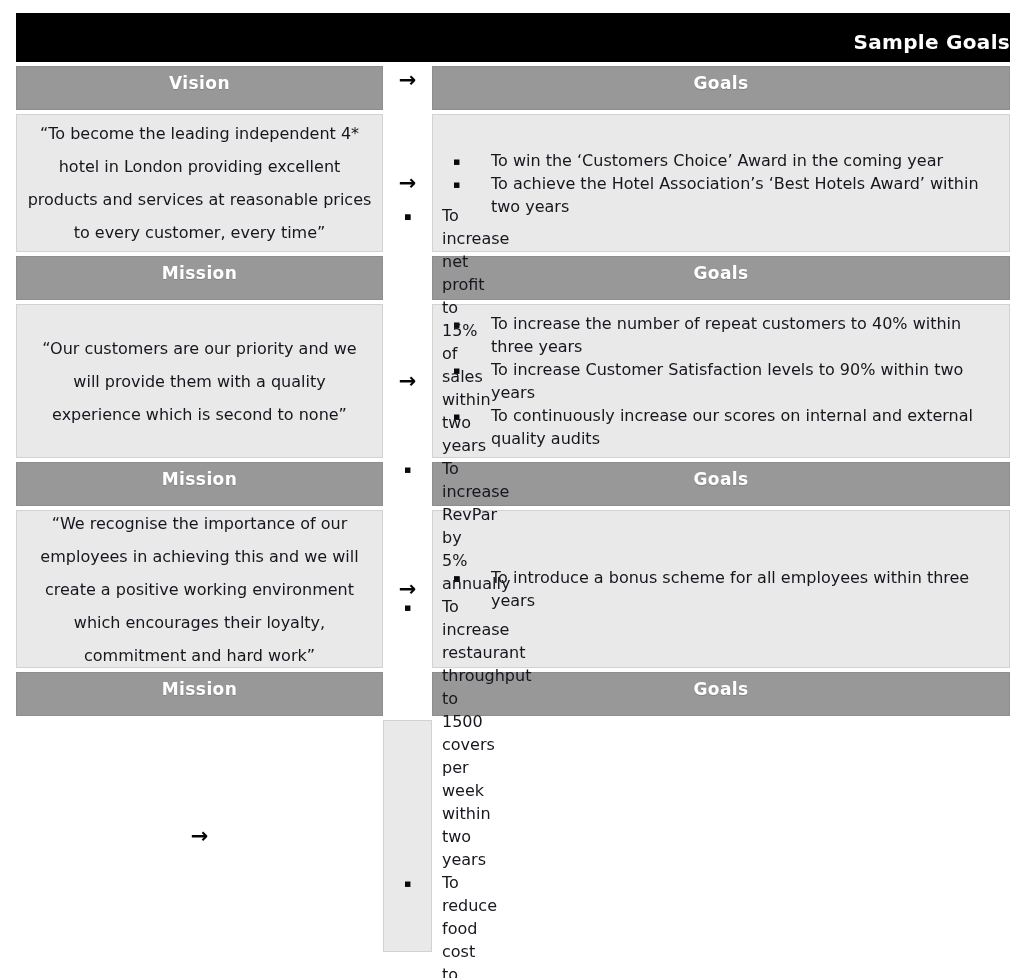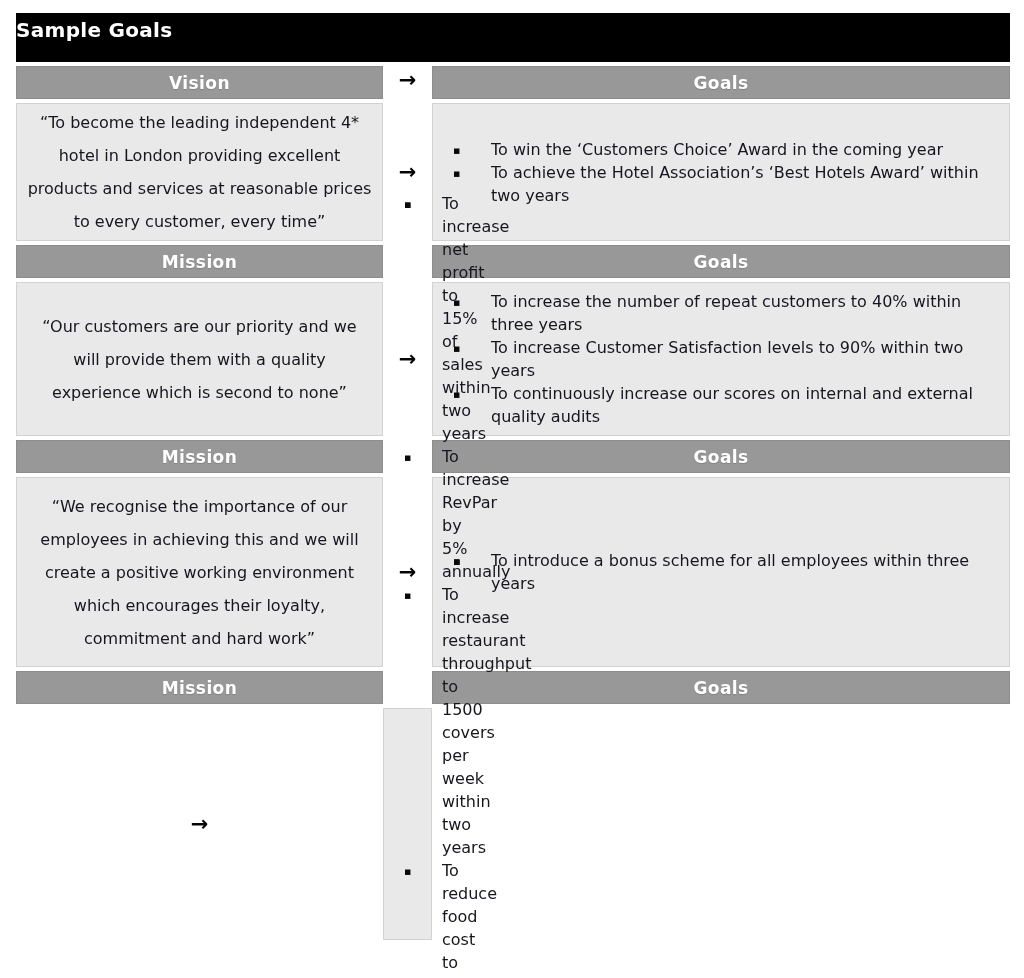--- a/index.html
+++ b/index.html
@@ -11,34 +11,34 @@
   }
   .page {
     position: relative;
     width: 994px;
     margin: 13px 14px 0 16px;
   }
   .title-bar {
     width: 994px; height: 49px;
     background: #000000;
     color: #ffffff;
-    text-align: left;
-    padding-top: 5px;
+    text-align: right;
+    padding-top: 17px;
     margin-bottom: 4px;
   }
   .title-bar .title-text {
     font-size: 20px; font-weight: bold; letter-spacing: 0.3px;
   }
   .grid-row {
     display: grid;
     grid-template-columns: 367px 49px 578px;
     margin-bottom: 4px;
   }
   .hdr-box {
-    height: 33px;
+    height: 44px;
     background: #989898;
     border: 1px solid #8d8d8d;
     color: #ffffff;
     font-size: 17px; font-weight: bold; letter-spacing: 0.4px;
     text-align: center;
     padding-top: 6px;
     text-shadow: 0 1px 1px rgba(0,0,0,0.15);
   }
   .mid-cell {
     display: flex; align-items: center; justify-content: center;
@@ -72,21 +72,21 @@
   }
   .goal-item .bullet {
     position: absolute;
     left: 20px; top: 1px;
     font-size: 11px;
     color: #0a0a0a;
   }
   
   .h-r1 { height: 138px; }
   .h-r2 { height: 154px; }
-  .h-r3 { height: 190px; }
+  .h-r3 { height: 158px; }
   .h-r4 { height: 232px; }
 </style>
 </head>
 <body>
 
 <div class="page">
 
   <div class="title-bar">
     <div class="title-text">Sample Goals</div>
   </div>

